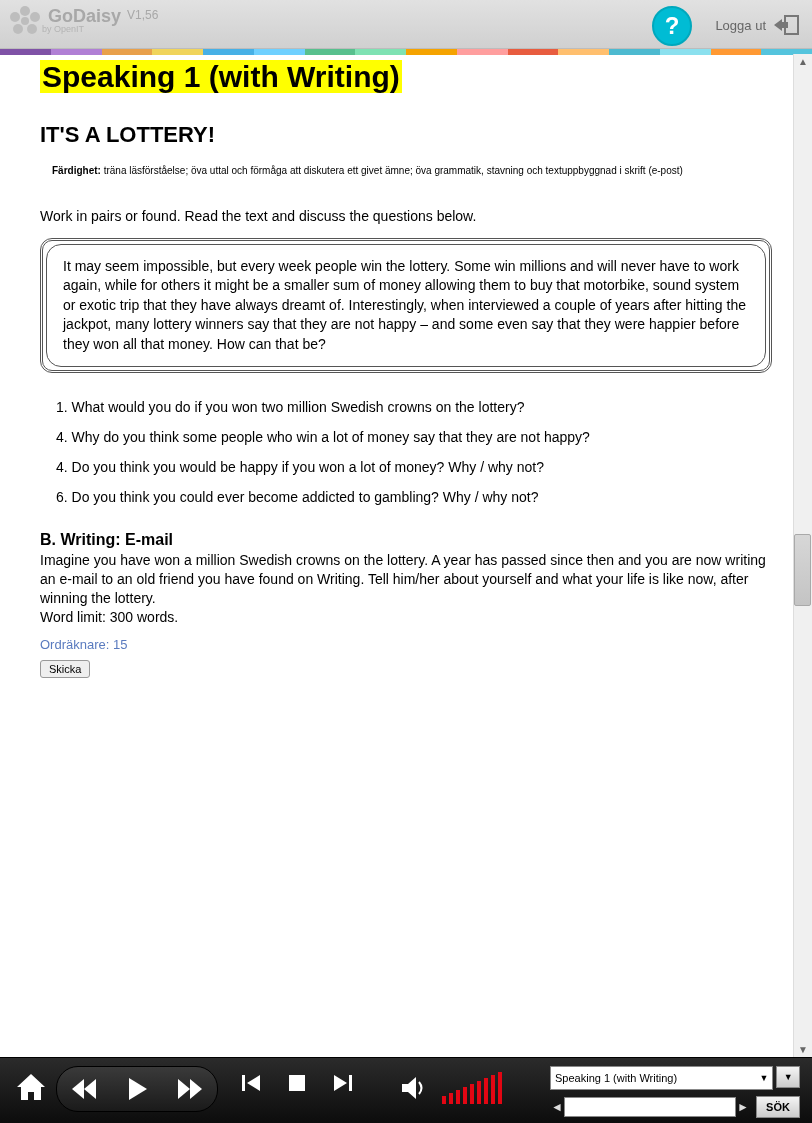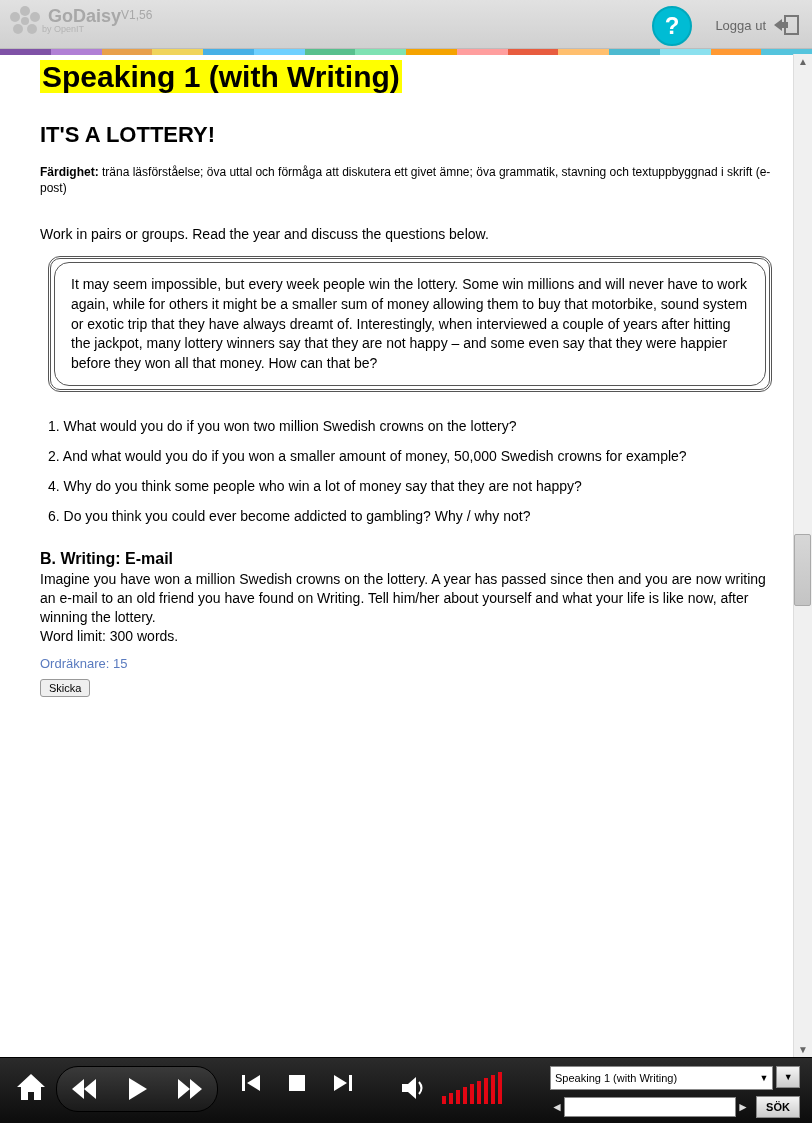--- a/index.html
+++ b/index.html
@@ -4,45 +4,45 @@
 <style>
 html,body{margin:0;padding:0;font-family:Arial,Helvetica,sans-serif;background:#fff;color:#000;height:100%;}
 #appwrap{width:812px;height:1123px;position:relative;overflow:hidden;background:#fff;}
 
 #topbar{height:48px;background:linear-gradient(#e1e1e1,#d0d0d0);position:relative;border-bottom:1px solid #bcbcbc;}
 #logo-area{position:absolute;left:8px;top:4px;display:flex;align-items:center;}
 #logo-flower{width:34px;height:34px;position:relative;}
 #logo-flower circle{fill:#bdbdbd;}
 #logo-text{margin-left:6px;color:#a8a8a8;font-size:18px;font-weight:bold;line-height:16px;}
 #logo-sub{font-size:9px;color:#b4b4b4;font-weight:normal;}
-#logo-ver{color:#a8a8a8;font-size:12px;align-self:flex-start;margin-top:4px;}
+#logo-ver{color:#a8a8a8;font-size:12px;margin-left:6px;align-self:flex-start;margin-top:4px;}
 #help-btn{position:absolute;right:120px;top:6px;width:36px;height:36px;background:#00bcd4;border-radius:50%;border:2px solid #00a8bd;display:flex;align-items:center;justify-content:center;color:#fff;font-size:24px;font-weight:bold;}
 #logout-area{position:absolute;right:12px;top:14px;display:flex;align-items:center;font-size:13px;color:#666;}
 #logout-icon{width:26px;height:22px;margin-left:8px;}
 
 #stripe{height:6px;display:flex;}
 #stripe div{flex:1;}
 
 #content-outer{position:absolute;top:54px;left:0;right:0;bottom:65px;overflow:hidden;}
 #content-scroll{position:absolute;top:0;left:30px;right:30px;bottom:0;padding:6px 10px 20px 10px;}
 #scrollbar{position:absolute;right:0;top:0;bottom:0;width:18px;background:#f0f0f0;border-left:1px solid #ddd;}
 #scroll-thumb{position:absolute;right:1px;width:15px;height:70px;top:480px;background:linear-gradient(#d7d7d7,#c4c4c4);border:1px solid #a9a9a9;border-radius:2px;}
 #scroll-up,#scroll-down{position:absolute;width:16px;height:16px;right:1px;color:#666;font-size:10px;text-align:center;line-height:16px;}
 #scroll-up{top:0;}
 #scroll-down{bottom:0;}
 h1.page-title{background:#ffff00;display:inline;font-size:30px;font-weight:bold;margin:0;padding:0 2px;}
 h2.subtitle{font-size:22px;font-weight:bold;margin:28px 0 16px 0;}
-.skill-line{font-size:12px;margin:0 0 30px 0;line-height:1.35;}
+.skill-line{font-size:10px;margin:0 0 30px 12px;line-height:1.35;}
 .skill-line b{font-weight:bold;}
 h3.section{font-size:16px;font-weight:bold;margin:16px 0 2px 0;}
 .instr{font-size:14px;margin:0 0 14px 0;}
-.textbox-outer{border:3px double #555;border-radius:12px;padding:3px;margin:0 0 26px 8px;}
+.textbox-outer{border:3px double #555;border-radius:12px;padding:3px;margin:0 0 26px 0;}
 .textbox-inner{border:1px solid #555;border-radius:15px;padding:12px 16px;font-size:14px;line-height:1.4;}
 .qlist{padding:0;margin:0 0 26px 0;}
-.qlist div{font-size:14px;margin:0 0 14px 8px;}
+.qlist div{font-size:14px;margin:0 0 14px 16px;}
 .bw-instr{font-size:14px;line-height:1.35;margin:0 0 10px 0;}
 #wordcount{font-size:13px;color:#5a7bbf;margin:6px 0 2px 0;}
 #email-textarea{width:676px;height:220px;border:1px solid #c9a837;font-family:Arial;font-size:13px;padding:4px 6px;resize:both;line-height:1.6;}
 #submit-btn{margin-top:6px;font-size:11px;padding:2px 8px;background:#efefef;border:1px solid #999;border-radius:3px;}
 
 #playerbar{position:absolute;left:0;right:0;bottom:0;height:65px;background:linear-gradient(#2b2b2b,#0c0c0c);border-top:1px solid #000;}
 .pb-btn{position:absolute;top:12px;color:#fff;}
 #home-btn{left:14px;width:34px;height:34px;}
 #nav-cluster{position:absolute;left:56px;top:8px;width:160px;height:44px;background:linear-gradient(#3a3a3a,#1a1a1a);border:1px solid #000;border-radius:22px;display:flex;align-items:center;justify-content:space-around;}
 #nav-cluster svg{width:28px;height:28px;}
@@ -111,30 +111,30 @@
 
   <div id="content-outer">
     <div id="content-scroll">
       <h1 class="page-title">Speaking 1 (with Writing)</h1>
       <h2 class="subtitle">IT'S A LOTTERY!</h2>
       <p class="skill-line">
         <b>Färdighet:</b>
         <span>träna läsförståelse; öva uttal och förmåga att diskutera ett givet ämne; öva grammatik, stavning och textuppbyggnad i skrift (e-post)</span>
       </p>
 
-      <p class="instr">Work in pairs or groups. Read the year and discuss the questions below.</p>
+      <p class="instr">Work in pairs or found. Read the text and discuss the questions below.</p>
 
       <div class="textbox-outer">
         <div class="textbox-inner">It may seem impossible, but every week people win the lottery. Some win millions and will never have to work again, while for others it might be a smaller sum of money allowing them to buy that motorbike, sound system or exotic trip that they have always dreamt of. Interestingly, when interviewed a couple of years after hitting the jackpot, many lottery winners say that they are not happy – and some even say that they were happier before they won all that money. How can that be?</div>
       </div>
 
       <div class="qlist">
         <div>1. What would you do if you won two million Swedish crowns on the lottery?</div>
-        <div>2. And what would you do if you won a smaller amount of money, 50,000 Swedish crowns for example?</div>
         <div>4. Why do you think some people who win a lot of money say that they are not happy?</div>
+        <div>4. Do you think you would be happy if you won a lot of money? Why / why not?</div>
         <div>6. Do you think you could ever become addicted to gambling? Why / why not?</div>
       </div>
 
       <h3 class="section">B. Writing: E-mail</h3>
       <p class="bw-instr">
         <span>Imagine you have won a million Swedish crowns on the lottery. A year has passed since then and you are now writing an e-mail to an old friend you have found on Writing. Tell him/her about yourself and what your life is like now, after winning the lottery.</span><br>
         <span>Word limit: 300 words.</span>
       </p>
 
       <div id="wordcount">Ordräknare: 15</div>

